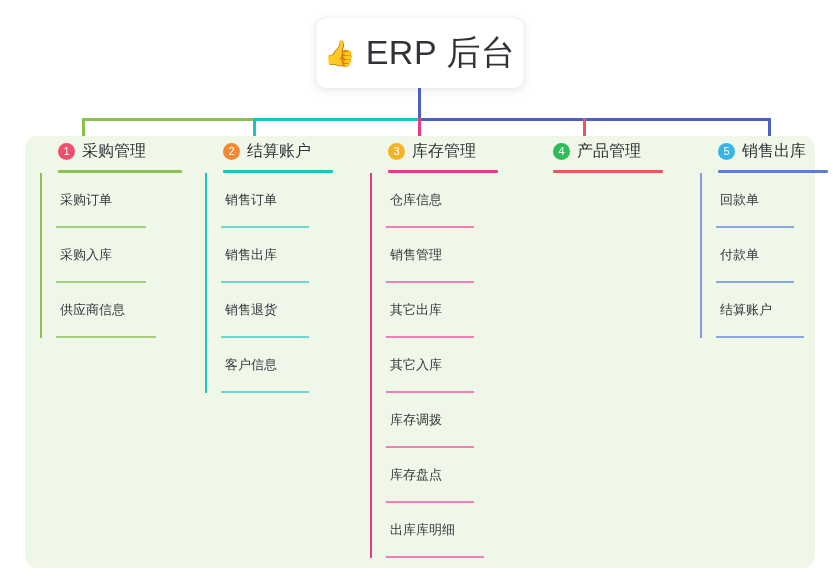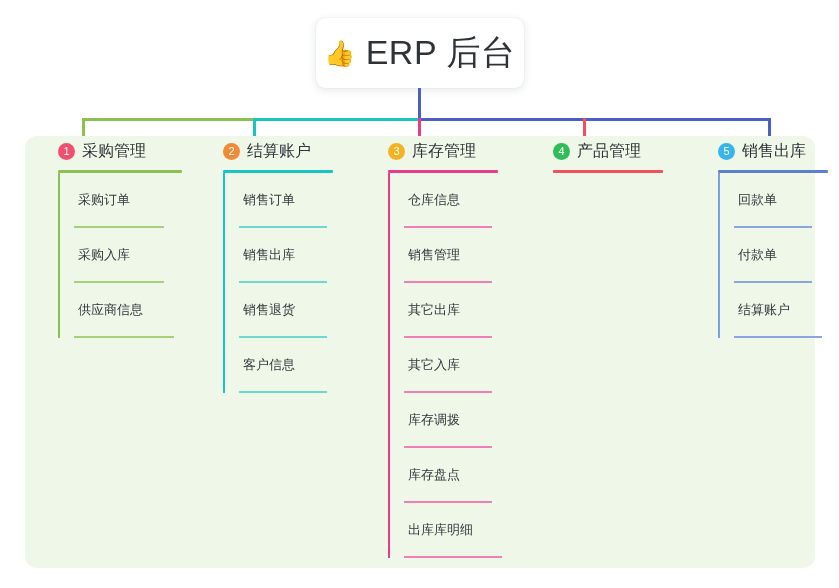--- a/index.html
+++ b/index.html
@@ -90,21 +90,20 @@
     white-space: nowrap;
     font-family: Liberation Mono, monospace;
   }
   .head-rule {
     height: 3px;
     margin-top: 4px;
     border-radius: 1px;
   }
   .items {
     position: relative;
-    margin-left: 18px;
     padding-left: 16px;
   }
   .spine {
     position: absolute;
     left: 0;
     top: 0;
     bottom: 0;
     width: 2px;
   }
   .item {

